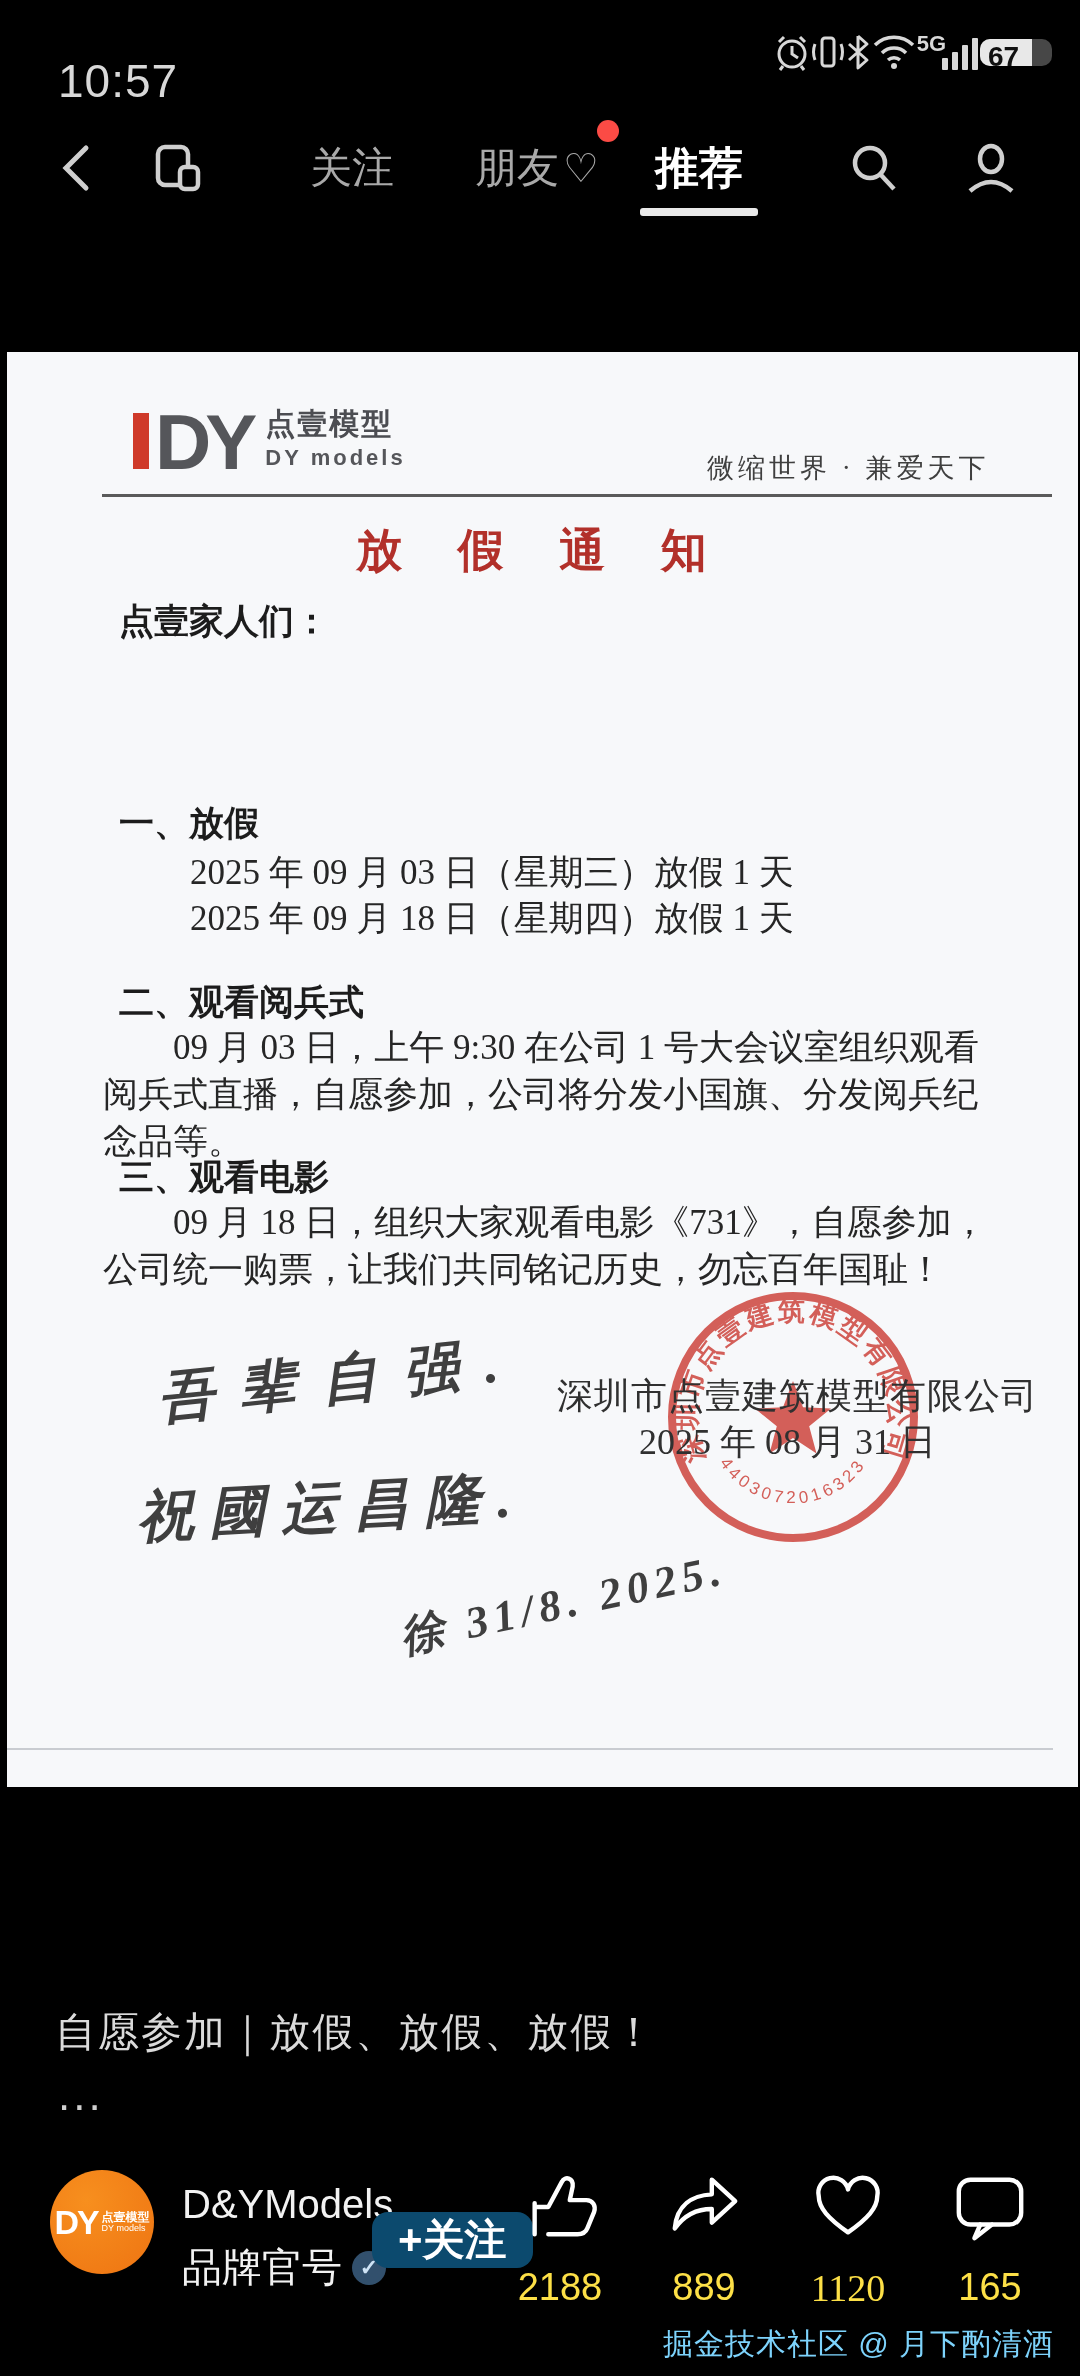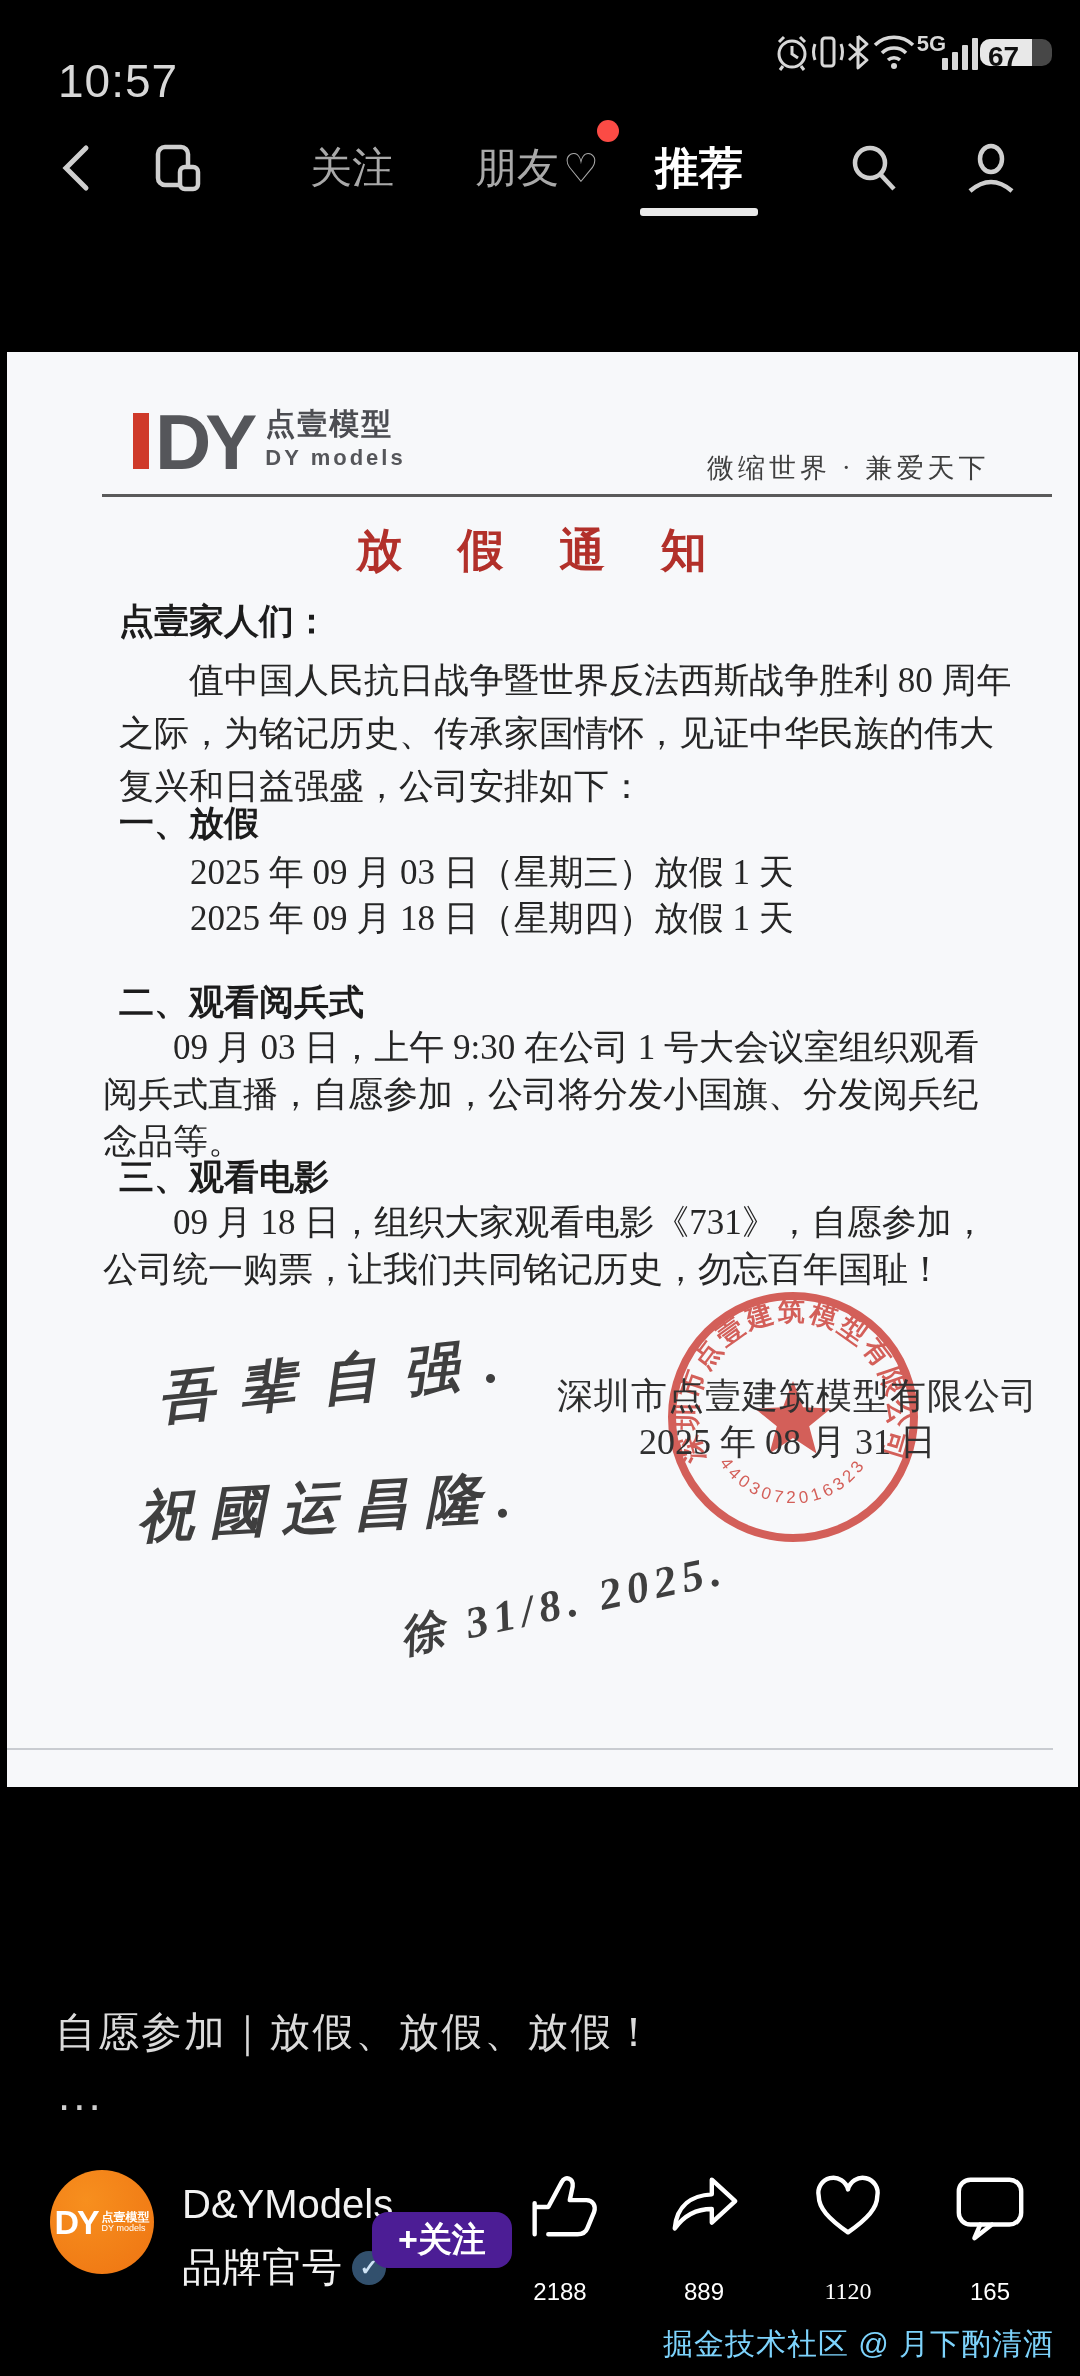--- a/index.html
+++ b/index.html
@@ -63,24 +63,24 @@
   .avatar { position:absolute; left:50px; top:2170px; width:104px; height:104px; border-radius:50%;
             background:radial-gradient(circle at 35% 30%, #f78f1e, #ee7412); display:flex; align-items:center; justify-content:center; }
   .av-inner { display:flex; align-items:center; gap:4px; color:#fff; }
   .av-dy { font-weight:bold; font-size:34px; letter-spacing:-2px; }
   .av-col { display:flex; flex-direction:column; line-height:1.05; }
   .av-cn { font-size:12px; font-weight:bold; }
   .av-en { font-size:9px; }
   .author-name { position:absolute; left:182px; top:2182px; font-size:40px; color:#f2f2f2; font-weight:400; }
   .author-sub { position:absolute; left:182px; top:2240px; font-size:40px; color:#f2f2f2; display:flex; align-items:center; gap:10px; }
   .verify-badge { width:34px; height:34px; border-radius:50%; background:#32506d; color:#cfe3f5; font-size:22px; line-height:34px; text-align:center; font-weight:bold; }
-  .follow-btn { position:absolute; left:372px; top:2212px; height:56px; padding:0 26px; background:#4c1d95; border:none; border-radius:16px;
-                color:#fff; font-size:34px; font-weight:bold; display:flex; align-items:center; }
+  .follow-btn { position:absolute; left:372px; top:2212px; height:56px; padding:0 26px; background:#0c4a6e; border:none; border-radius:16px;
+                color:#fff; font-size:42px; font-weight:bold; display:flex; align-items:center; }
   .stat { position:absolute; top:2168px; width:140px; display:flex; flex-direction:column; align-items:center; }
-  .stat .cnt { margin-top:32px; font-size:24px; color:#ffffff; }
+  .stat .cnt { margin-top:20px; font-size:38px; color:#fde047; }
   .watermark { position:absolute; right:26px; top:2324px; font-size:30px; color:#7dd3fc; letter-spacing:1px;text-align:center; }
 </style>
 </head>
 <body>
 
 <div id="screen">
 
   <div class="statusbar">
     <div class="time">10:57</div>
     <div class="sticons">
@@ -187,21 +187,20 @@
       <span class="lh-col">
         <span class="lh-cn">点壹模型</span>
         <span class="lh-en">DY models</span>
       </span>
     </div>
     <div class="lh-slogan">微缩世界 · 兼爱天下</div>
     <div class="lh-rule"></div>
 
     <div class="doc-title">放 假 通 知</div>
     <div class="salutation">点壹家人们：</div>
-    <div class="intro">值中国人民抗日战争暨世界反法西斯战争胜利 80 周年之际，为铭记历史、传承家国情怀，见证中华民族的伟大复兴和日益强盛，公司安排如下：</div>
 
     <div class="sec-h" style="top:448px;">一、放假</div>
     <div class="sec-line" style="top:497px;">2025 年 09 月 03 日（星期三）放假 1 天</div>
     <div class="sec-line" style="top:543px;">2025 年 09 月 18 日（星期四）放假 1 天</div>
 
     <div class="sec-h" style="top:627px;">二、观看阅兵式</div>
     <div class="sec-body" style="top:672px;">09 月 03 日，上午 9:30 在公司 1 号大会议室组织观看阅兵式直播，自愿参加，公司将分发小国旗、分发阅兵纪念品等。</div>
 
     <div class="sec-h" style="top:802px;">三、观看电影</div>
     <div class="sec-body" style="top:847px;">09 月 18 日，组织大家观看电影《731》，自愿参加，公司统一购票，让我们共同铭记历史，勿忘百年国耻！</div>

